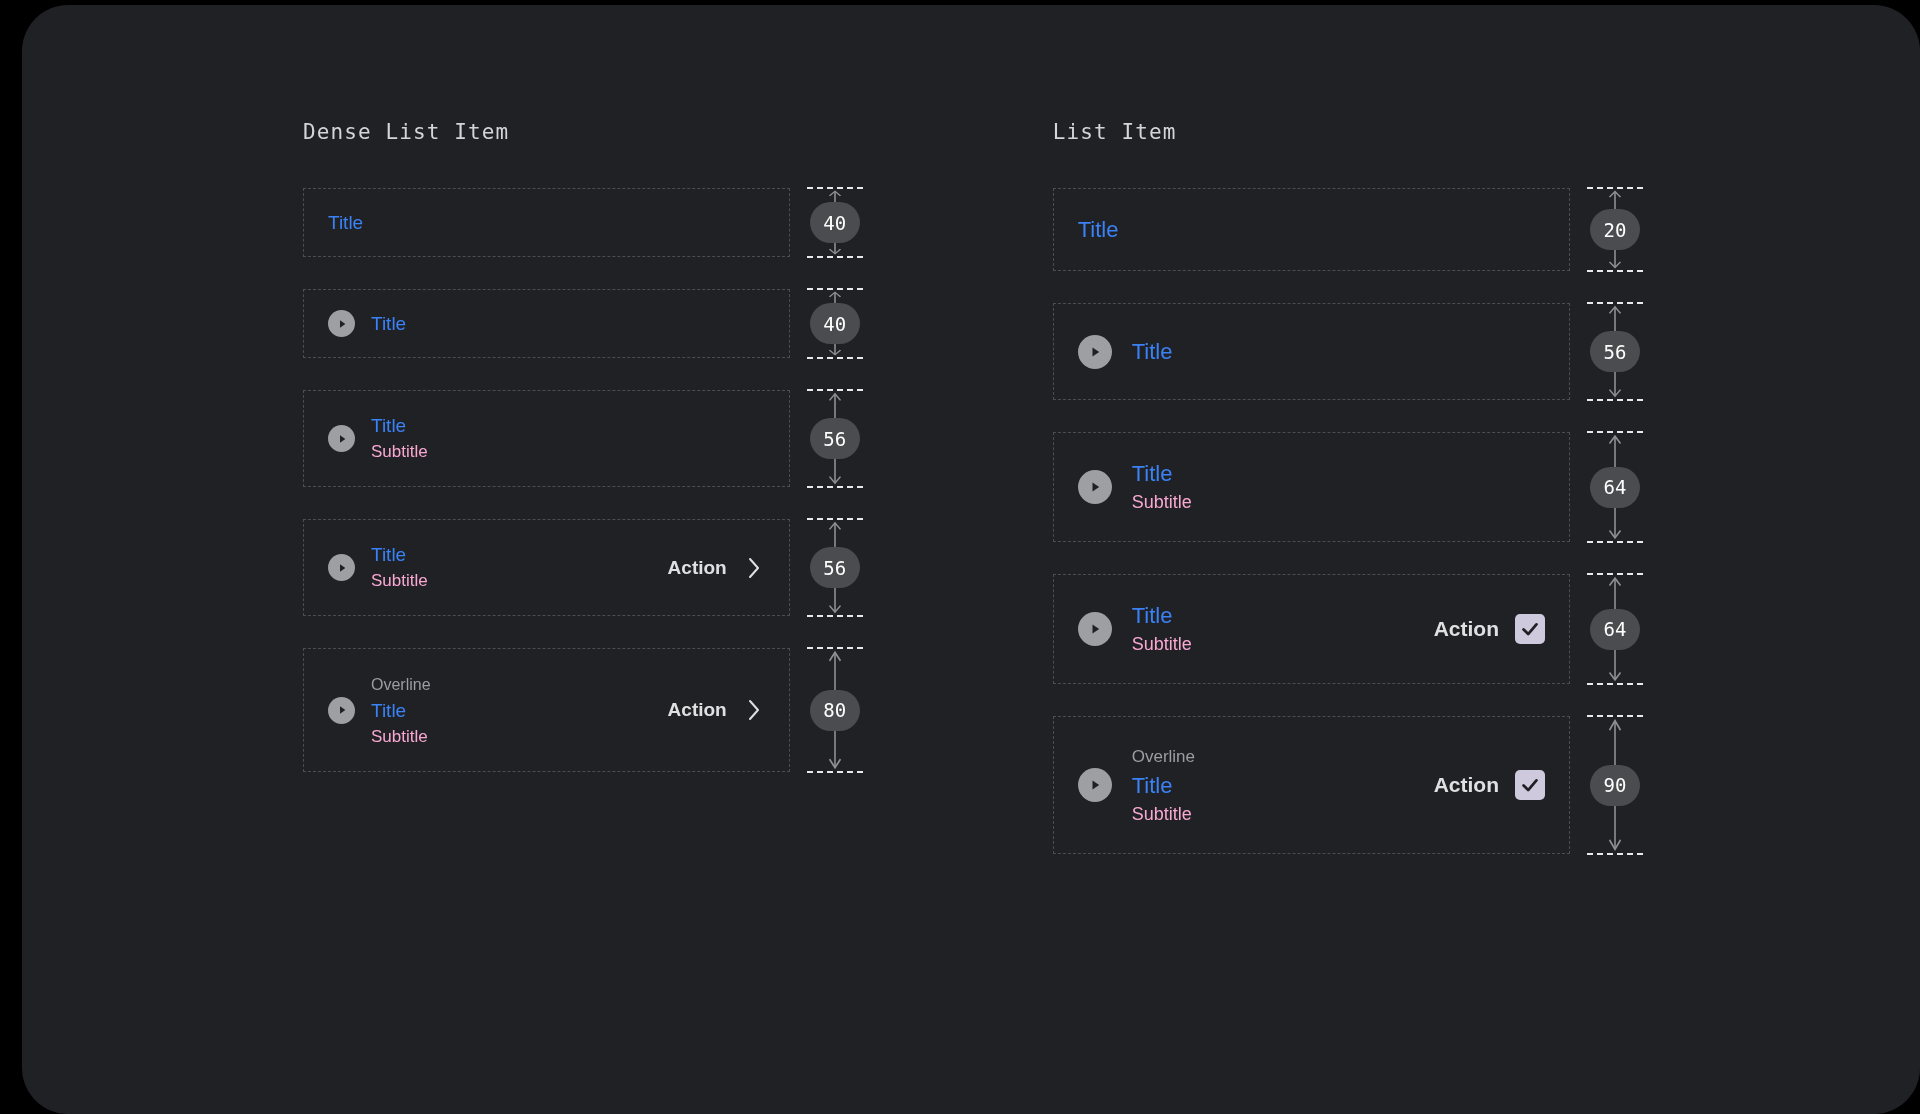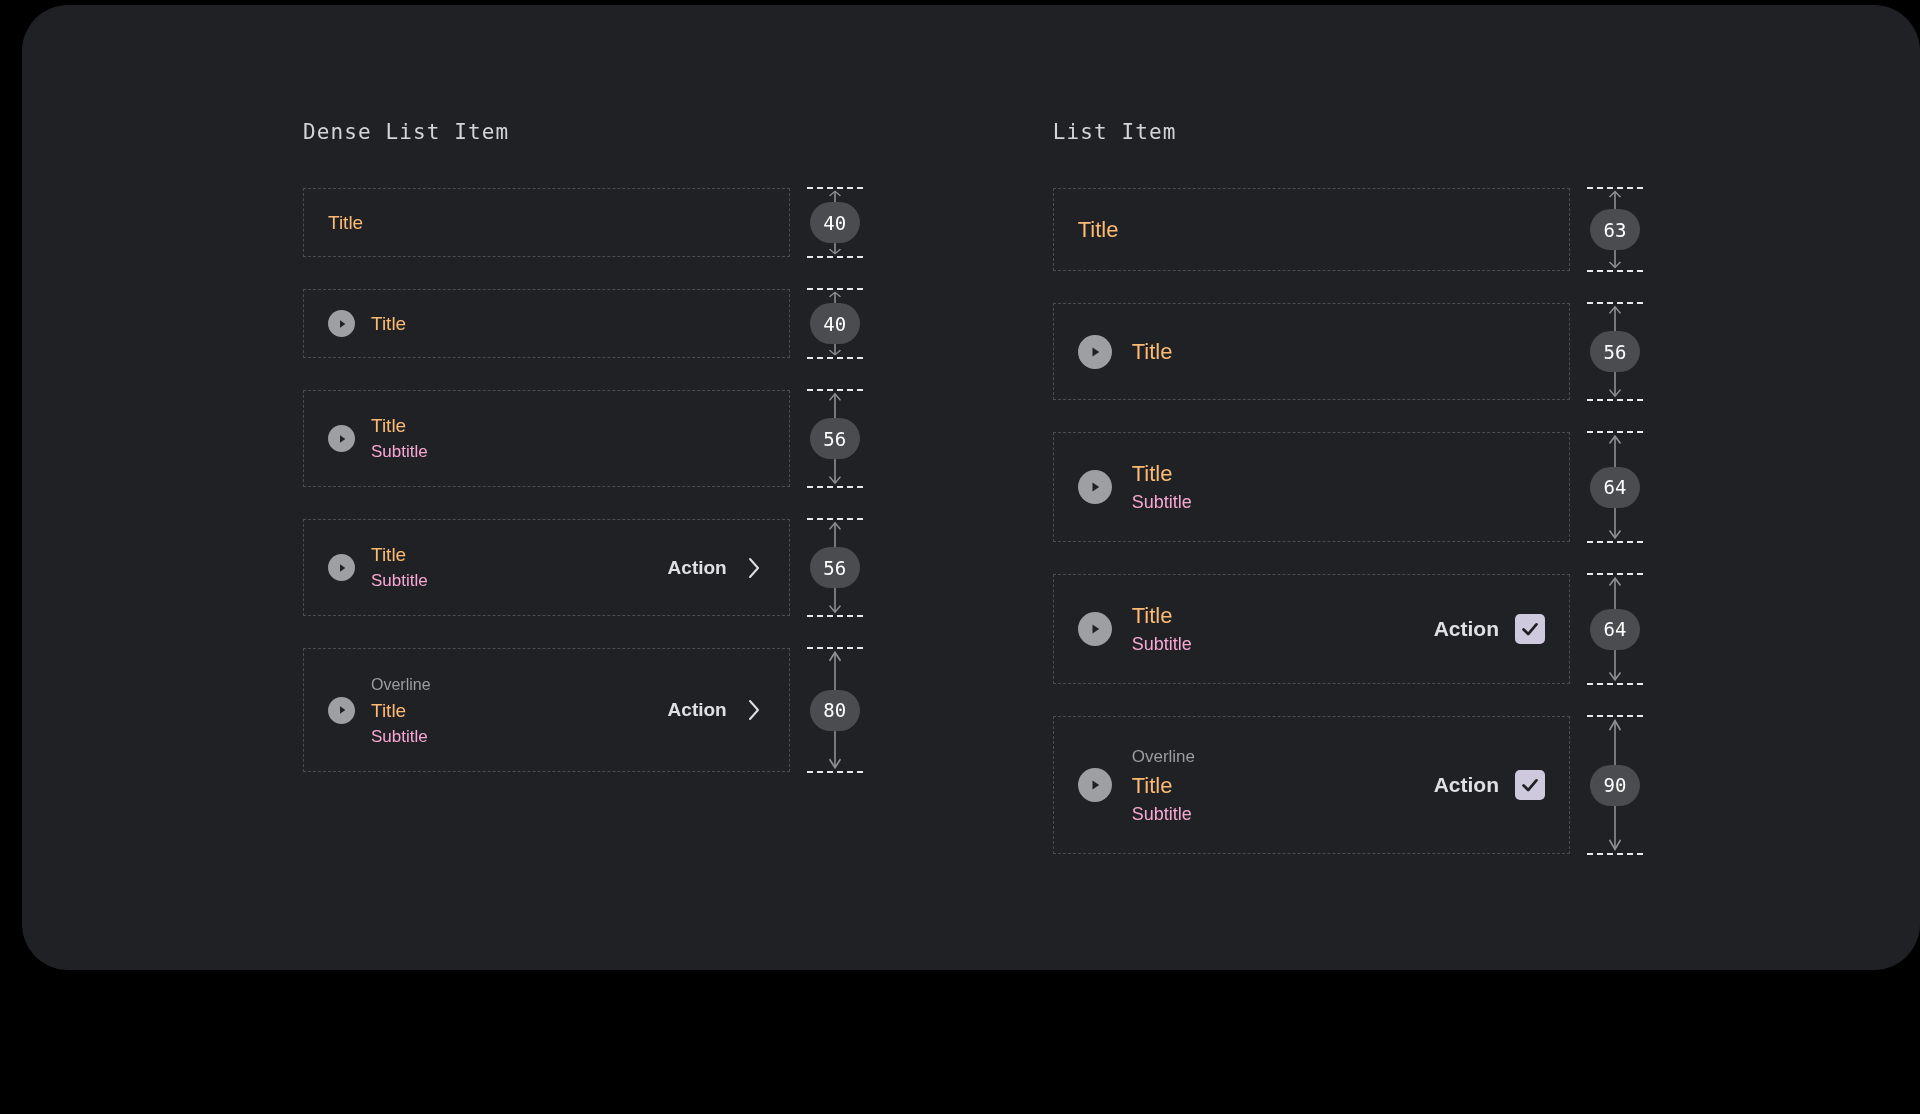--- a/index.html
+++ b/index.html
@@ -18,21 +18,21 @@
     height: 1114px;
     background: #000000;
   }
 
   
   #panel {
     position: absolute;
     left: 22px;
     top: 5px;
     width: 1898px;
-    height: 965px;
+    height: 1109px;
     background: #1f2124;
     border-radius: 46px;
     overflow: hidden;
   }
 
   #content {
     position: absolute;
     left: 281px;   
     top: 115px;
     width: 1340px;
@@ -108,21 +108,21 @@
 
   .texts {
     flex: 1 1 auto;
     min-width: 0;
     display: flex;
     flex-direction: column;
     justify-content: center;
   }
 
   .overline { color: #9a9da1; }
-  .title    { color: #fdba74; }
+  .title    { color: #3b82f6; }
   .subtitle { color: #f9a8d4; }
 
   
   .dense .overline { font-size: 16px; line-height: 26px; }
   .dense .title    { font-size: 19px; line-height: 26px; }
   .dense .subtitle { font-size: 17px; line-height: 25px; }
 
   
   .regular .overline { font-size: 17px; line-height: 28px; }
   .regular .title    { font-size: 22px; line-height: 30px; }
@@ -387,21 +387,21 @@
                 <div class="mcap bottom"></div>
                 <div class="marrow">
                   <svg viewBox="0 0 18 100" preserveAspectRatio="none">
                     <g stroke="#8e9094" stroke-width="1.6" fill="none" vector-effect="non-scaling-stroke">
                       <line x1="9" y1="2" x2="9" y2="98"></line>
                       <polyline points="3.5,9 9,2 14.5,9"></polyline>
                       <polyline points="3.5,91 9,98 14.5,91"></polyline>
                     </g>
                   </svg>
                 </div>
-                <div class="badge">63</div>
+                <div class="badge">20</div>
               </div>
             </div>
             <div class="spec">
               <div class="itembox h-56">
                 <div class="row">
                   <div class="leading">
                     <div class="avatar reg">
                       <svg width="20" height="20" viewBox="0 0 24 24">
                         <path d="M9 6.5 L17 12 L9 17.5 Z" fill="#1f2124"></path>
                       </svg>

